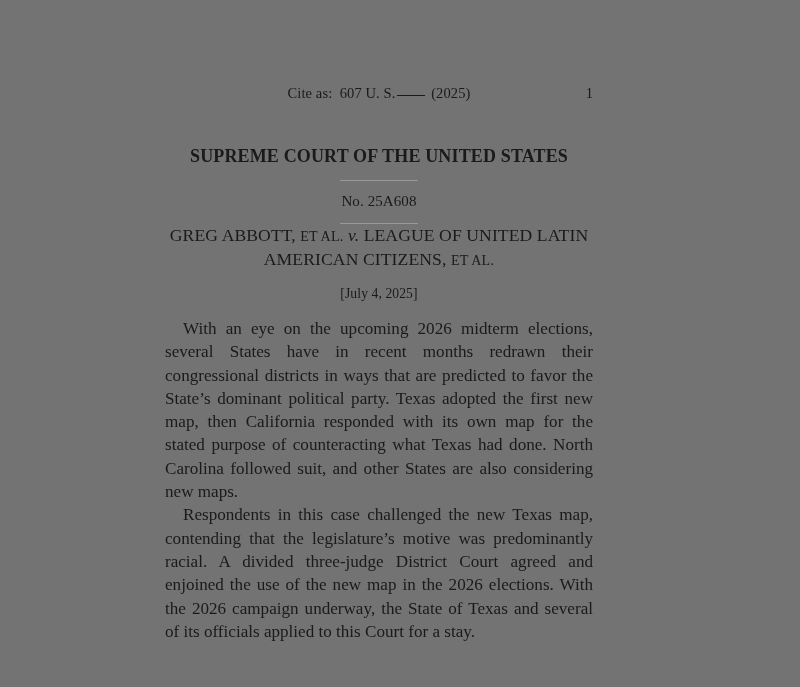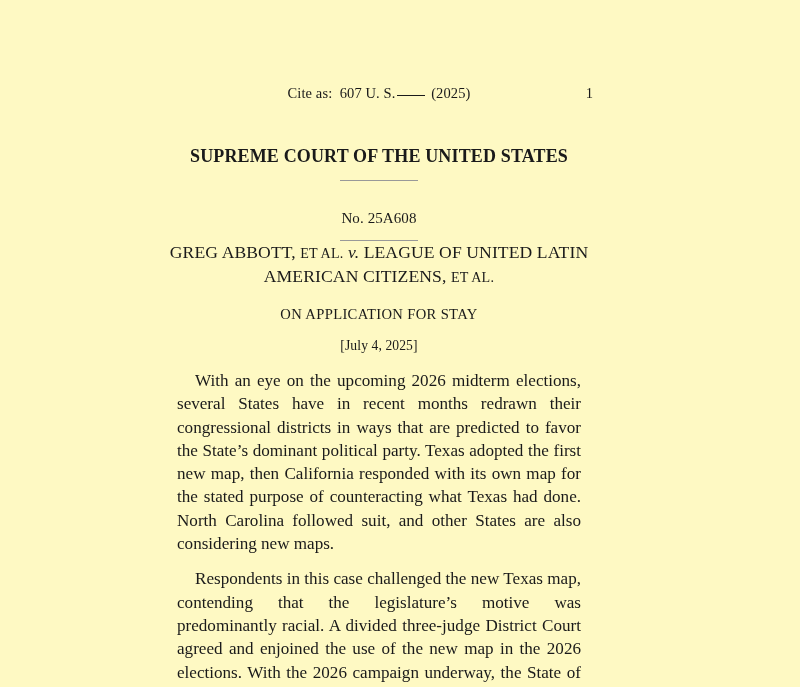--- a/index.html
+++ b/index.html
@@ -14,21 +14,21 @@
     overflow: hidden;
     font-family: "Liberation Serif", "DejaVu Serif", serif;
     color: #1a1a1a;
     -webkit-font-smoothing: antialiased;
   }
 
   .page {
     position: relative;
     width: 800px;
     height: 687px;
-    background: #fef9c3;
+    background: #737373;
   }
 
   
   .content {
     position: absolute;
     left: 165px;
     top: 0;
     width: 428px;
   }
 
@@ -78,21 +78,21 @@
     margin: 0 auto;
     border-top: 1px solid #999999;
   }
   .rule-top { margin-top: 13px; }
   .rule-bot { margin-top: 12px; }
 
   .docket {
     text-align: center;
     font-size: 15px;
     line-height: 19px;
-    margin-top: 28px;
+    margin-top: 11px;
     letter-spacing: 0.1px;
   }
 
   
   .caption {
     text-align: center;
     font-size: 17.6px;
     line-height: 23px;
     letter-spacing: 0.1px;
   }
@@ -124,21 +124,21 @@
   .body {
     margin-top: 14px;
     font-size: 17.1px;
     line-height: 23.3px;
     text-align: justify;
     text-justify: inter-word;
     hyphens: manual;
     letter-spacing: 0;
   }
   .body p {
-    margin: 12px;
+    margin: 0;
     text-indent: 18px;
   }
   .body p + p { margin-top: 0; }
 </style>
 </head>
 <body style="background: rgb(255, 255, 255); color: rgb(26, 26, 26);">
 
 <div class="page">
   <div class="content">
 
@@ -150,21 +150,20 @@
     <div class="court-title">SUPREME COURT OF THE UNITED STATES</div>
 
     <div class="rule rule-top" style="border-top-color: rgb(153, 153, 153);"></div>
 
     <div class="docket">No. 25A608</div>
 
     <div class="rule rule-bot" style="border-top-color: rgb(153, 153, 153);"></div>
 
     <div class="caption"><span>GREG ABBOTT</span>, <span class="sc">ET AL.</span> <span class="vs">v.</span> <span>LEAGUE OF UNITED LATIN AMERICAN CITIZENS</span>, <span class="sc">ET AL.</span></div>
 
-    <div class="proceeding">ON APPLICATION FOR STAY</div>
 
     <div class="decided">[July 4, 2025]</div>
 
     <div class="body">
       <p>With an eye on the upcoming 2026 midterm elections, several States have in recent months redrawn their congressional districts in ways that are predicted to favor the State’s dominant political party.  Texas adopted the first new map, then California responded with its own map for the stated purpose of counteracting what Texas had done.  North Carolina followed suit, and other States are also considering new maps.</p>
       <p>Respondents in this case challenged the new Texas map, contending that the legislature’s motive was predominantly racial.  A divided three-judge District Court agreed and enjoined the use of the new map in the 2026 elections.  With the 2026 campaign underway, the State of Texas and several of its officials applied to this Court for a stay.</p>
 
     </div>
 
   </div>

